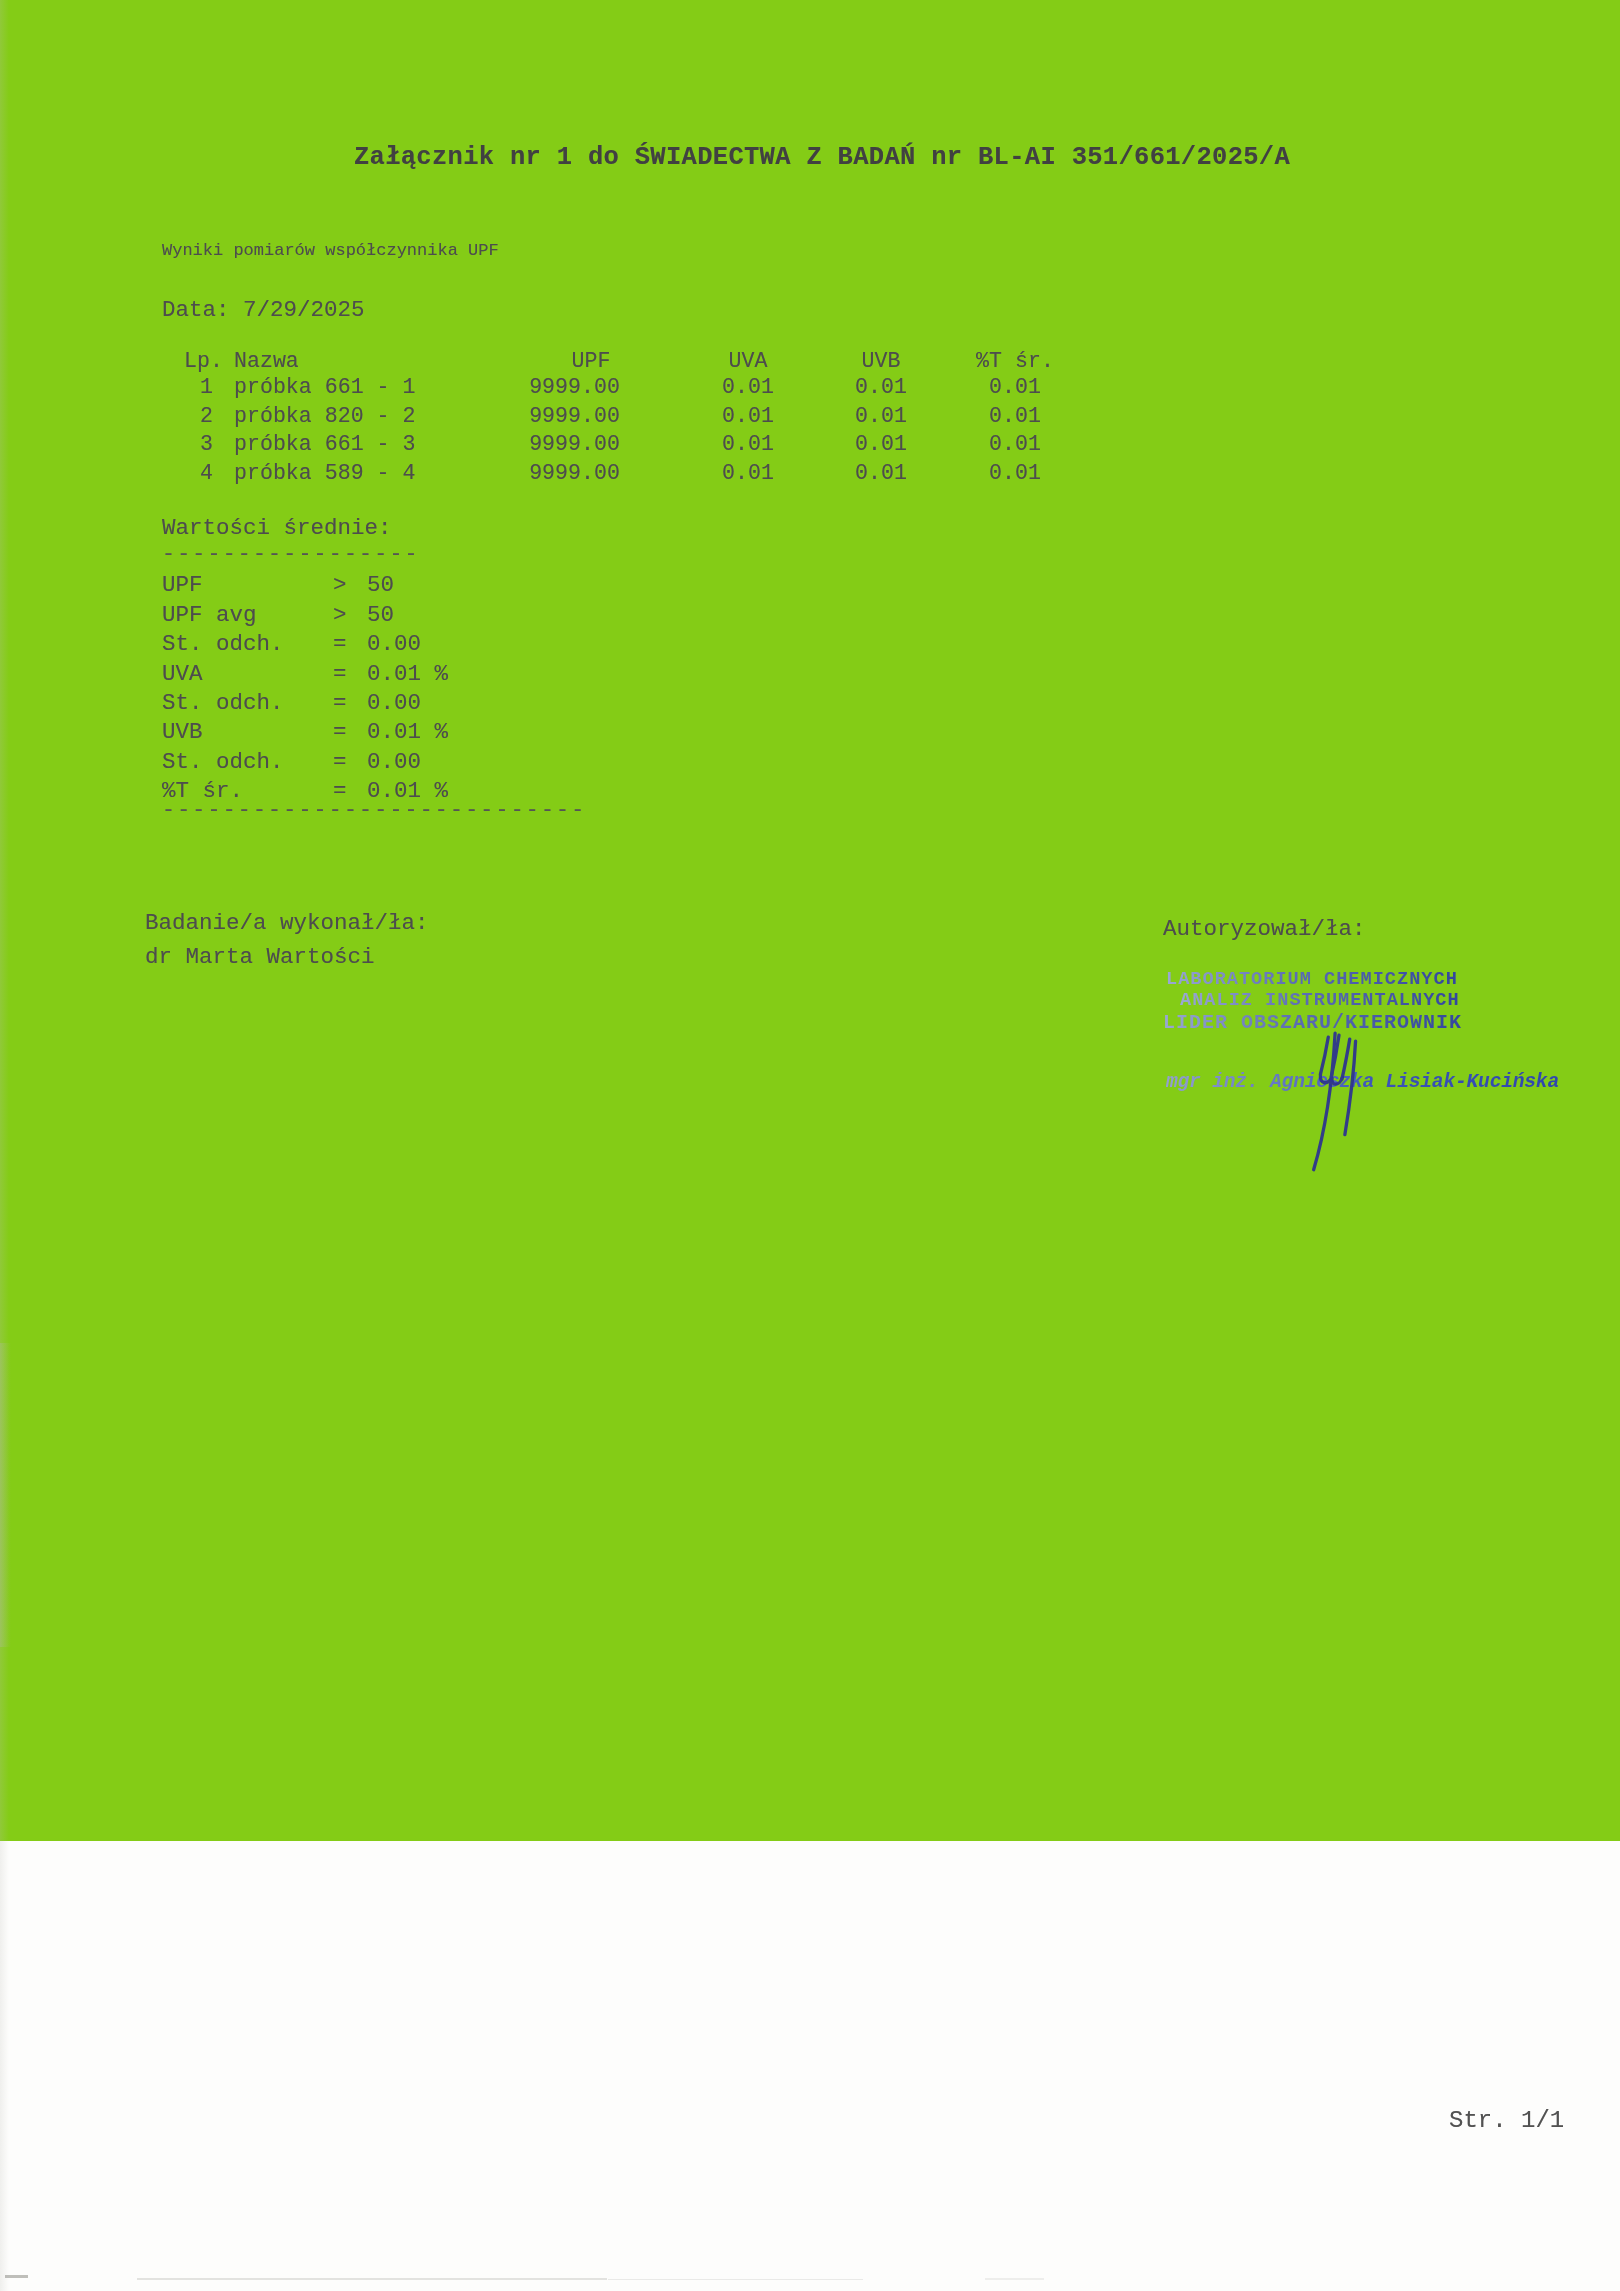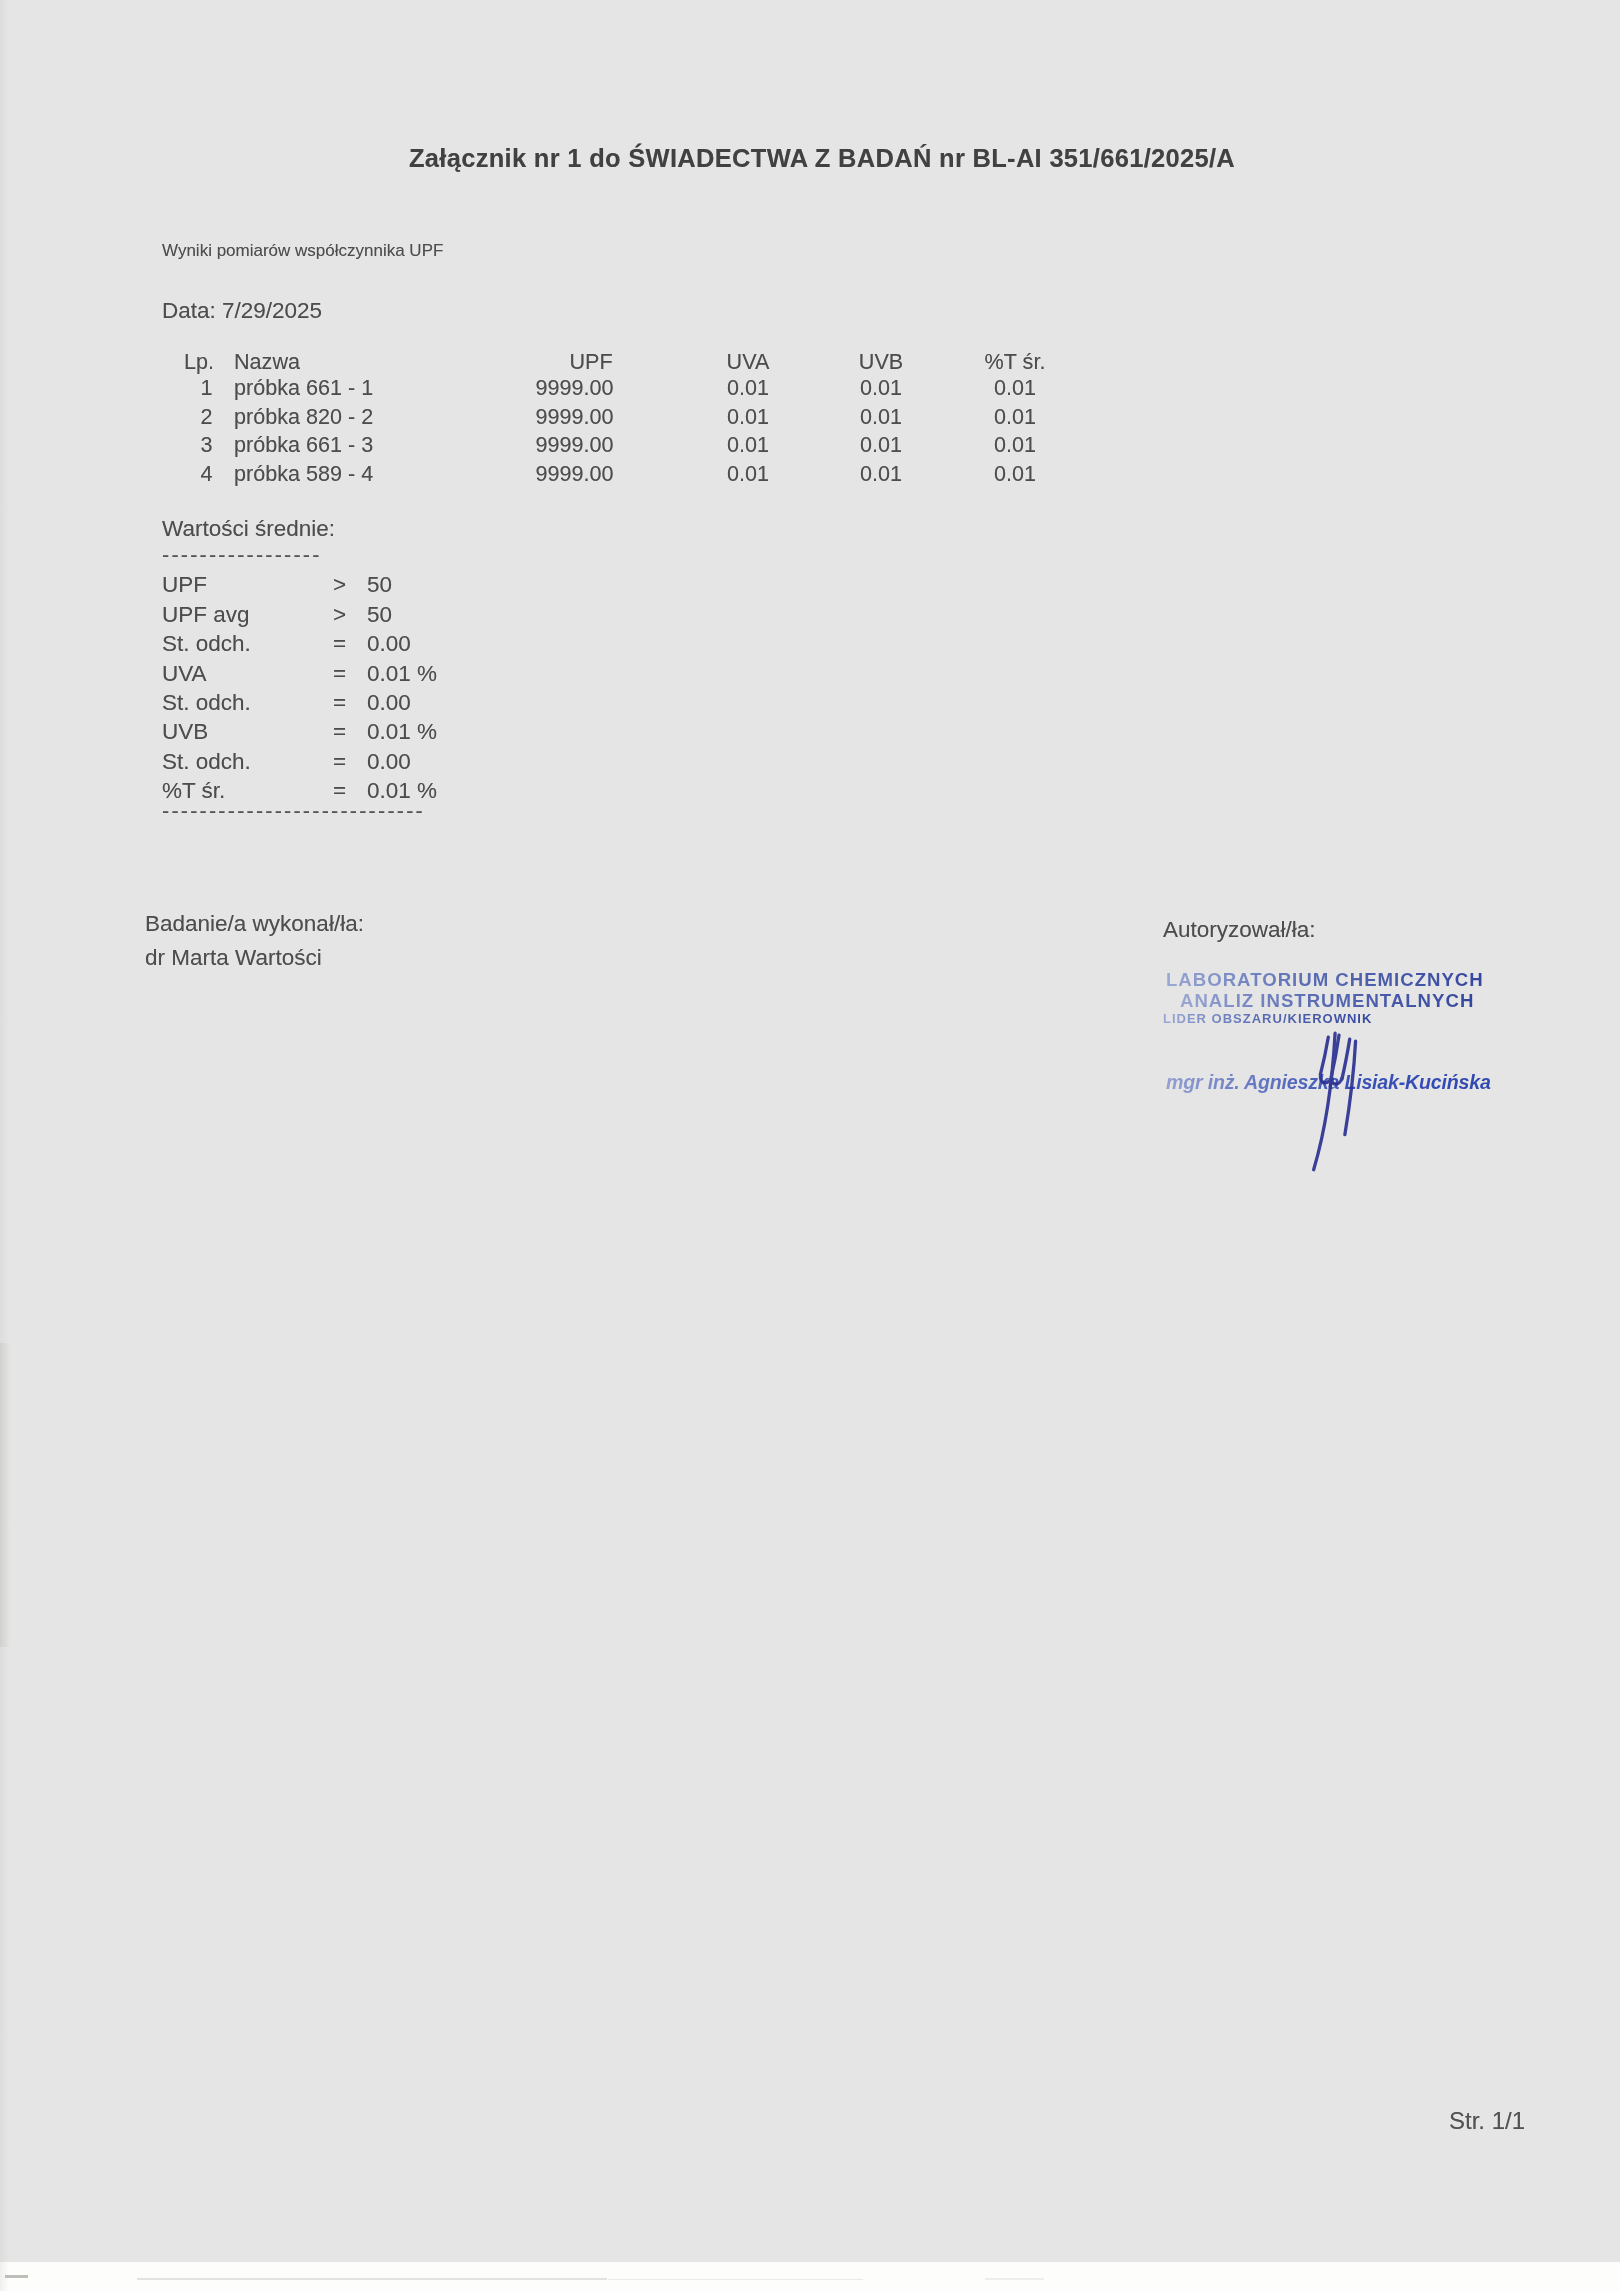--- a/index.html
+++ b/index.html
@@ -6,23 +6,23 @@
     margin: 0;
     padding: 0;
     width: 1620px;
     height: 2292px;
     background: #fdfdfc;
     overflow: hidden;
   }
   #page {
     position: relative;
     width: 1620px;
-    height: 2262px;
-    background: #e5e5e5;
-    font-family: Liberation Sans, sans-serif;
+    height: 1841px;
+    background: #84cc16;
+    font-family: Liberation Mono, monospace;
     color: #4d4d4d;
   }
   .txt {
     position: absolute;
     white-space: nowrap;
     line-height: 1.2;
     text-shadow: 0 0 0.6px rgba(90,90,90,0.4);
   }
   
   .doc-title {
@@ -77,21 +77,21 @@
   @supports ((-webkit-background-clip: text) or (background-clip: text)) {
     .stamp-line {
       background: linear-gradient(90deg, #9aa8d3 0%, #5a6cb4 45%, #33469e 100%);
       -webkit-background-clip: text;
       background-clip: text;
       color: transparent;
     }
   }
   .stamp-l1 { top: 969px;  left: 1166px; }
   .stamp-l2 { top: 990px; left: 1180px; }
-  .stamp-l3 { top: 1011px; left: 1163px; font-size: 13px; }
+  .stamp-l3 { top: 1011px; left: 1163px; font-size: 20px; }
   .stamp-name {
     position: absolute;
     top: 1071px; left: 1166px;
     white-space: nowrap;
     font-size: 19.6px;
     font-style: italic;
     font-weight: bold;
     letter-spacing: -0.2px;
     color: #3a53b8;
   }

